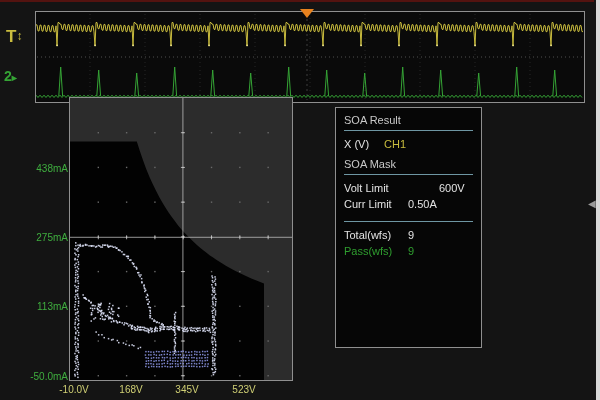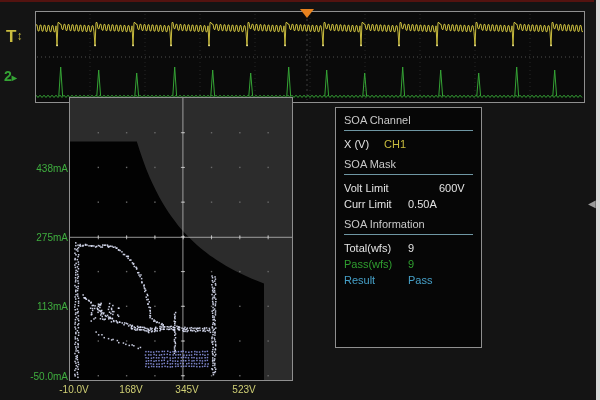--- a/index.html
+++ b/index.html
@@ -875,50 +875,45 @@
       <div class="ylabel" style="left: 68px; top: 237px;">275mA</div>
       <div class="ylabel" style="left: 68px; top: 306px;">113mA</div>
       <div class="ylabel" style="left: 68px; top: 376px;">-50.0mA</div>
       <div class="xlabel" style="left: 74px;">-10.0V</div>
       <div class="xlabel" style="left: 131px;">168V</div>
       <div class="xlabel" style="left: 187px;">345V</div>
       <div class="xlabel" style="left: 244px;">523V</div>
     </div>
 
   <div class="soa-panel">
-    <div class="sec-title">SOA Channel</div>
+    <div class="sec-title">SOA Result</div>
     <div class="underline"></div>
     <div class="prow">
       <span class="plbl" style="color: rgb(226, 226, 226);">X (V)</span>
       <span class="pval pval-ch" style="color: rgb(201, 188, 62);">CH1</span>
     </div>
     <div class="sec-gap"></div>
     <div class="sec-title">SOA Mask</div>
     <div class="underline"></div>
     <div class="prow">
       <span class="plbl" style="color: rgb(226, 226, 226);">Volt Limit</span>
       <span class="pval" style="color: rgb(226, 226, 226); margin-left: 31px;">600V</span>
     </div>
     <div class="prow">
       <span class="plbl" style="color: rgb(226, 226, 226);">Curr Limit</span>
       <span class="pval" style="color: rgb(226, 226, 226);">0.50A</span>
     </div>
     <div class="sec-gap"></div>
-    <div class="sec-title">SOA Information</div>
     <div class="underline"></div>
     <div class="prow">
       <span class="plbl" style="color: rgb(226, 226, 226);">Total(wfs)</span>
       <span class="pval" style="color: rgb(226, 226, 226);">9</span>
     </div>
     <div class="prow">
       <span class="plbl" style="color: rgb(47, 158, 47);">Pass(wfs)</span>
       <span class="pval" style="color: rgb(47, 158, 47);">9</span>
     </div>
-    <div class="prow">
-      <span class="plbl" style="color: rgb(70, 160, 200);">Result</span>
-      <span class="pval" style="color: rgb(70, 160, 200);">Pass</span>
-    </div>
   </div>
 
   <div class="collapse-arrow">◀</div>
 
   <div class="rightedge"></div>
 </div>
 
 </body></html>

